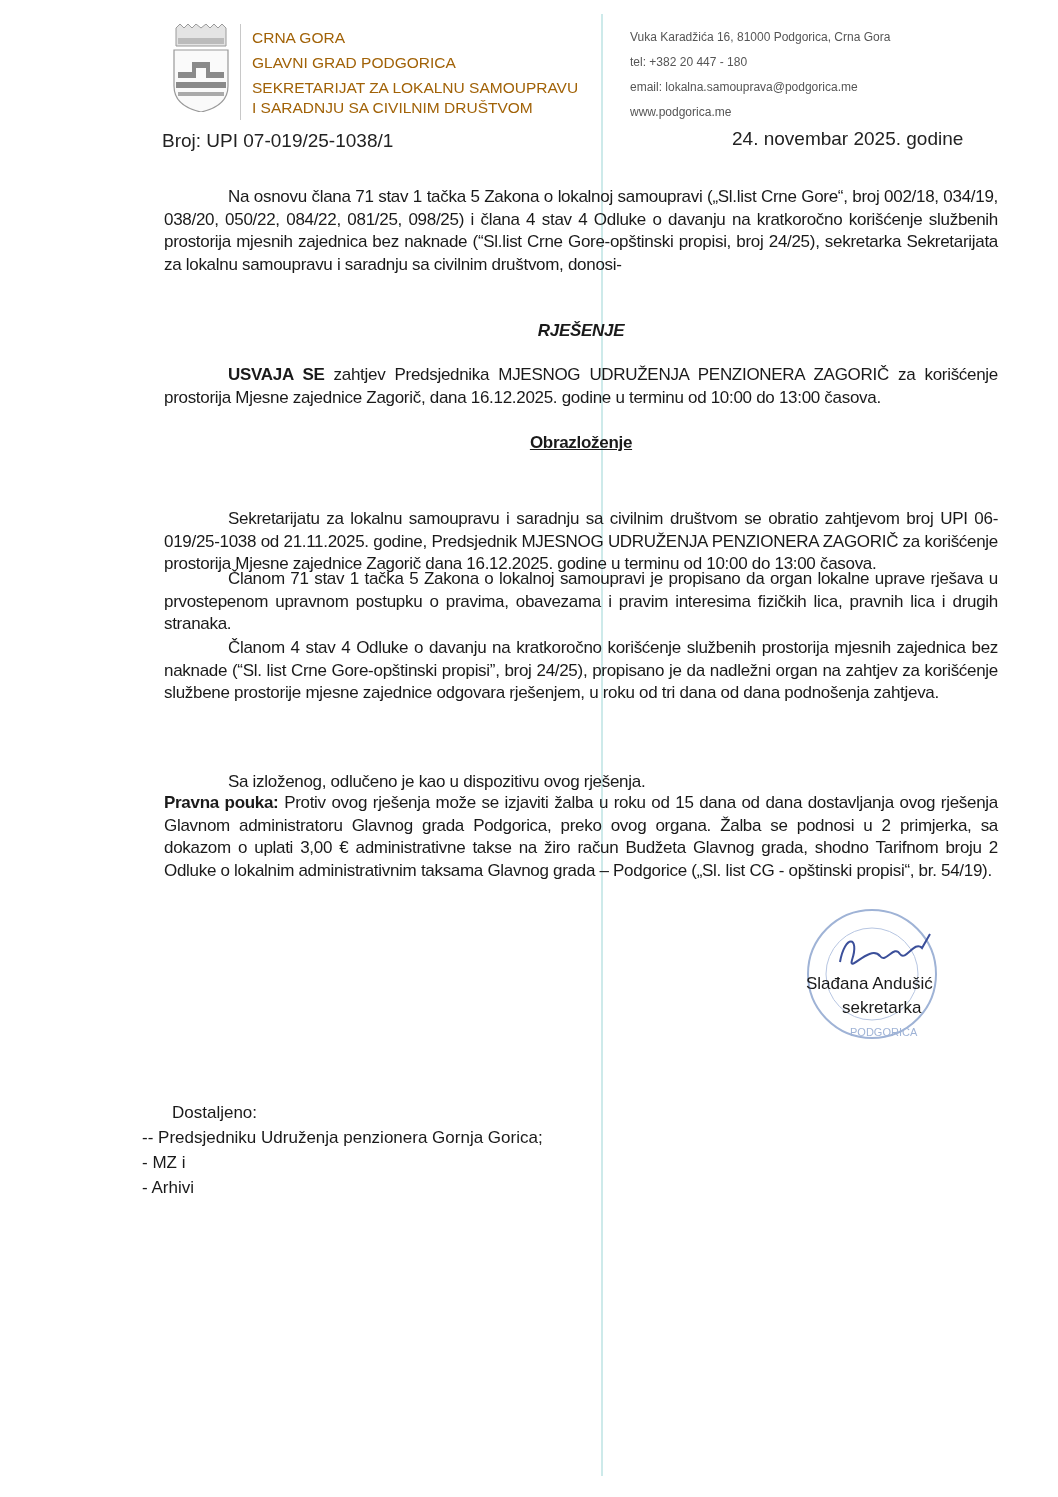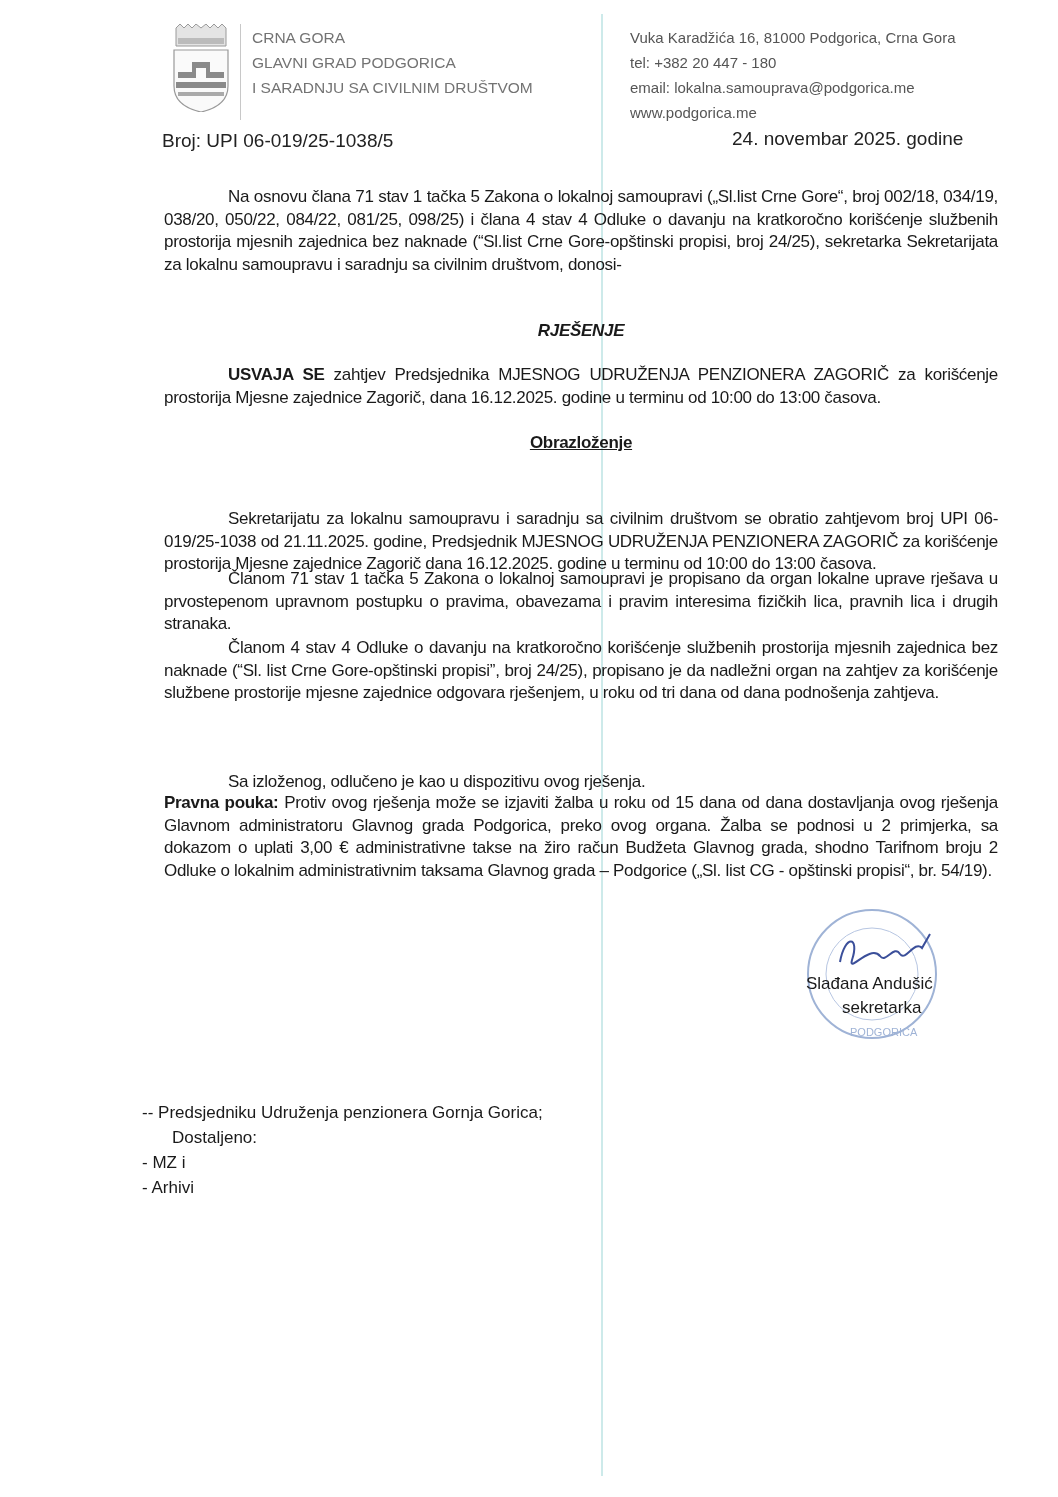--- a/index.html
+++ b/index.html
@@ -1,25 +1,25 @@
 <!DOCTYPE html>
 <html><head>
 <meta charset="utf-8">
 <style>
   html, body { margin:0; padding:0; background:#ffffff; }
   body { width:1058px; height:1497px; position:relative; overflow:hidden;
          font-family:"Liberation Sans", sans-serif; color:#1a1a1a; }
   .vline { position:absolute; left:601px; top:14px; width:2px; height:1462px; background:#cdeaea; }
   .crest { position:absolute; left:170px; top:24px; width:62px; height:88px; }
   .hdr-divider { position:absolute; left:240px; top:24px; width:1px; height:96px; background:#c8c8c8; }
-  .hdr-left { position:absolute; left:252px; top:28px; font-size:15.5px; line-height:20px; color:#737373; }
+  .hdr-left { position:absolute; left:252px; top:28px; font-size:15.5px; line-height:20px; color:#a16207; }
   .hdr-left div { white-space:nowrap; }
   .hdr-left .l1 { margin-bottom:5px; }
   .hdr-left .l2 { margin-bottom:5px; }
-  .hdr-right { position:absolute; left:630px; top:25px; font-size:15px; color:#555; line-height:25px; }
+  .hdr-right { position:absolute; left:630px; top:25px; font-size:12px; color:#555; line-height:25px; }
   .hdr-right div { white-space:nowrap; }
   .broj { position:absolute; left:162px; top:130px; font-size:19px; color:#222; }
   .date { position:absolute; left:732px; top:128px; font-size:19px; color:#222; }
   .doc { position:absolute; left:164px; width:834px; font-size:17px; line-height:22.5px;
          text-align:justify; font-family:"Liberation Sans", sans-serif; letter-spacing:-0.3px; }
   .indent { text-indent:64px; }
   .center { text-align:center; font-weight:bold; }
   .sig { position:absolute; left:790px; top:904px; width:170px; height:140px; }
   .sig-name { position:absolute; left:806px; top:974px; font-size:17px;text-align:right; }
   .sig-role { position:absolute; left:842px; top:998px; font-size:17px; }
@@ -38,31 +38,32 @@
   <path d="M4 26 L58 26 L58 62 Q58 82 31 88 Q4 82 4 62 Z" fill="#fafafa" stroke="#999" stroke-width="1.2"></path>
   <path d="M8 48 L22 48 L22 38 L40 38 L40 48 L54 48 L54 54 L36 54 L36 44 L26 44 L26 54 L8 54 Z" fill="#8a8a8a"></path>
   <rect x="6" y="58" width="50" height="6" fill="#8a8a8a"></rect>
   <rect x="8" y="68" width="46" height="4" fill="#aaa"></rect>
 </svg>
 <div class="hdr-divider"></div>
 
 <div class="hdr-left">
   <div class="l1">CRNA GORA</div>
   <div class="l2">GLAVNI GRAD PODGORICA</div>
+  <div>SEKRETARIJAT ZA LOKALNU SAMOUPRAVU</div>
   <div>I SARADNJU SA CIVILNIM DRUŠTVOM</div>
 </div>
 
 <div class="hdr-right">
   <div>Vuka Karadžića 16, 81000 Podgorica, Crna Gora</div>
   <div>tel: +382 20 447 - 180</div>
   <div>email: lokalna.samouprava@podgorica.me</div>
   <div>www.podgorica.me</div>
 </div>
 
-<div class="broj">Broj: UPI 06-019/25-1038/5</div>
+<div class="broj">Broj: UPI 07-019/25-1038/1</div>
 <div class="date">24. novembar 2025. godine</div>
 
 <div class="doc indent" style="top:186px;">Na osnovu člana 71 stav 1 tačka 5 Zakona o lokalnoj samoupravi („Sl.list Crne Gore“, broj 002/18, 034/19, 038/20, 050/22, 084/22, 081/25, 098/25) i člana 4 stav 4 Odluke o davanju na kratkoročno korišćenje službenih prostorija mjesnih zajednica bez naknade (“Sl.list Crne Gore-opštinski propisi, broj 24/25), sekretarka Sekretarijata za lokalnu samoupravu i saradnju sa civilnim društvom, donosi-</div>
 
 <div class="doc center" style="top:320px;font-style:italic;">RJEŠENJE</div>
 
 <div class="doc indent" style="top:364px;">
   <b>USVAJA SE</b><span> zahtjev Predsjednika MJESNOG UDRUŽENJA PENZIONERA ZAGORIČ za korišćenje prostorija Mjesne zajednice Zagorič, dana 16.12.2025. godine u terminu od 10:00 do 13:00 časova.</span>
 </div>
 
@@ -81,17 +82,17 @@
 <svg class="sig" viewBox="0 0 170 140">
   <circle cx="82" cy="70" r="64" fill="none" stroke="#9fb3d6" stroke-width="2"></circle>
   <circle cx="82" cy="70" r="46" fill="none" stroke="#b7c6e2" stroke-width="1"></circle>
   <path d="M50 58 C55 30, 70 32, 62 56 C58 70, 80 40, 90 52 C96 60, 104 40, 110 50 C116 58, 124 36, 132 44 L140 30" fill="none" stroke="#3b4f9a" stroke-width="2"></path>
   <text x="60" y="132" font-size="11" fill="#9fb3d6" font-family="Liberation Sans, sans-serif">PODGORICA</text>
 </svg>
 <div class="sig-name">Slađana Andušić</div>
 <div class="sig-role">sekretarka</div>
 
 <div class="dist">
+  <div style="padding-left:30px;">Dostaljeno:</div>
   <div>-- Predsjedniku Udruženja penzionera Gornja Gorica;</div>
-  <div style="padding-left:30px;">Dostaljeno:</div>
   <div>- MZ i</div>
   <div>- Arhivi</div>
 </div>
 
 </body></html>

